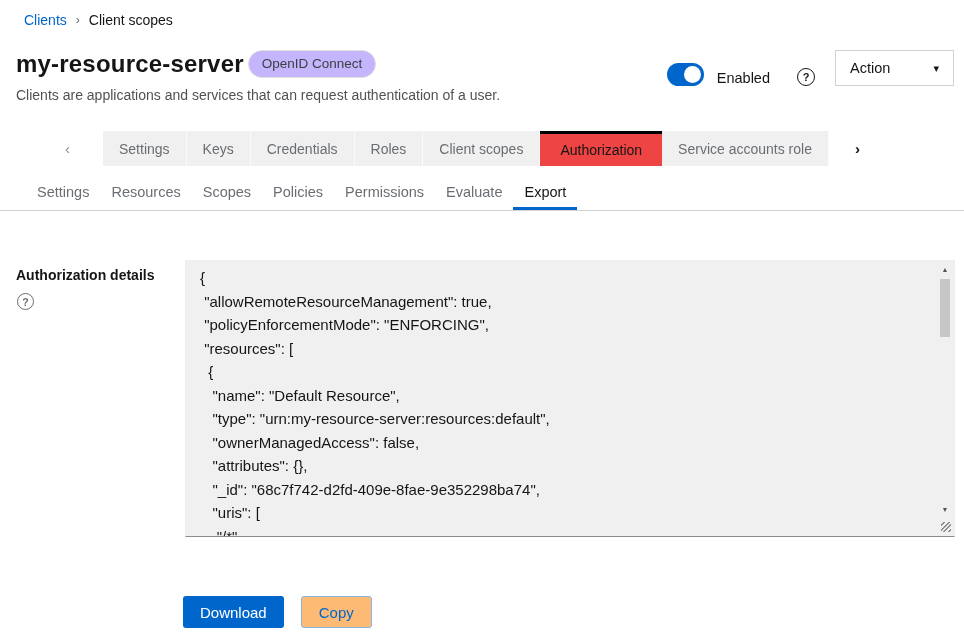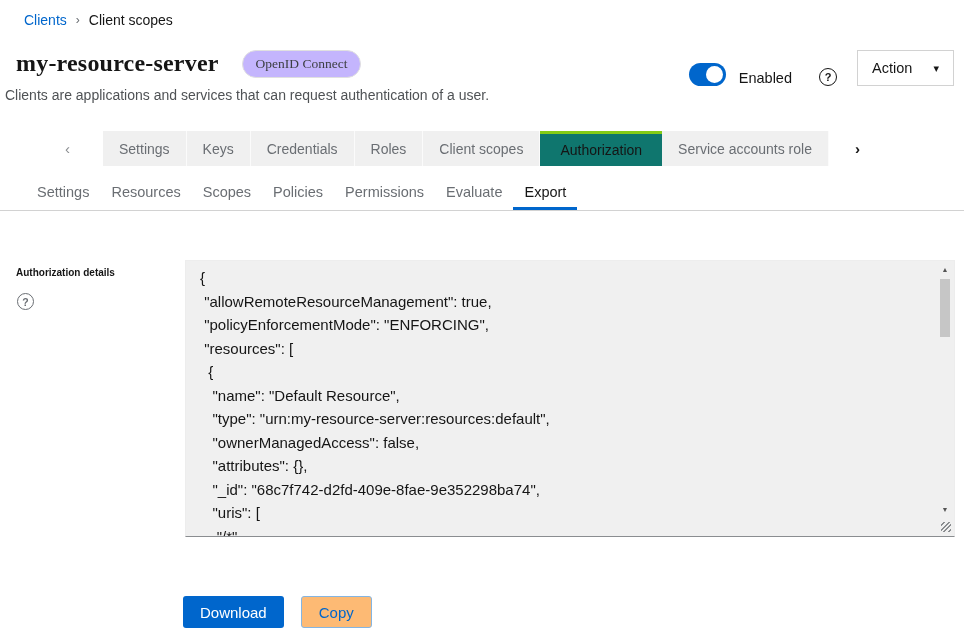--- a/index.html
+++ b/index.html
@@ -7,48 +7,48 @@
   .abs { position:absolute; }
 
   
   .breadcrumb { left:16px; top:12px; font-size:14px; display:flex; align-items:center; gap:9px; }
   .crumb-link { color:#0066cc; text-decoration:none; cursor:pointer;margin-left:8px; }
   .crumb-sep { color:#6a6e73; font-size:12px; }
   .crumb-current { color:#151515; }
 
   
   .header-row { left:16px; top:50px; right:10px; display:flex; align-items:flex-start; }
-  .title-group { display:flex; align-items:center; gap:23px;font-family:Liberation Serif, serif; }
+  .title-group { display:flex; align-items:center; gap:4px; }
   .page-title { font-size:24px; font-weight:600; letter-spacing:0.2px; color:#151515; }
   .badge { font-size:13.5px; color:#3c3f42; background:#c4b5fd; border:1px solid #e0e0e0; border-radius:14px; padding:4px 13px; line-height:1.3; }
   .header-controls { margin-left:auto; display:flex; align-items:flex-end; }
   .toggle { width:37px; height:23px; border-radius:12px; background:#0066cc; position:relative; cursor:pointer; }
   .toggle-knob { position:absolute; right:3px; top:3px; width:17px; height:17px; background:#fff; border-radius:50%; }
   .enabled-label { font-size:14.5px; margin-left:13px; color:#151515; }
   .help-circle { width:18px; height:18px; border:1.6px solid #151515; border-radius:50%; display:flex; align-items:center; justify-content:center; font-size:11px; font-weight:bold; color:#151515; margin-left:27px; cursor:pointer; }
-  .action-dd { margin-left:20px; width:97px; height:36px; background:#fff; border:1px solid #d2d2d2; display:flex; align-items:center; padding:0 14px; cursor:pointer; }
+  .action-dd { margin-left:20px; width:119px; height:36px; background:#fff; border:1px solid #d2d2d2; display:flex; align-items:center; padding:0 14px; cursor:pointer; }
   .action-label { font-size:14.5px; color:#151515; }
   .action-caret { margin-left:auto; font-size:11px; color:#151515; }
-  .subtitle { left:5px; top:87px; font-size:14px; color:#4f5255; }
+  .subtitle { left:16px; top:87px; font-size:14px; color:#4f5255; }
 
   
   .tabbar { left:0; right:0; top:131px; height:35px; display:flex; align-items:stretch; }
   .tab-scroll-left { width:103px; display:flex; align-items:center; justify-content:center; padding-left:32px; color:#8a8d90; font-size:15px; cursor:default; }
   .tab-scroll-right { flex:1; display:flex; align-items:center; padding-left:26px; color:#151515; font-weight:bold; font-size:15px; cursor:pointer; }
   .tab { background:#f0f0f0; color:#6a6e73; font-size:14px; display:flex; align-items:center; padding:0 16px; border-right:1px solid #fbfbfb; cursor:pointer; white-space:nowrap; }
-  .tab.active { background:#0f766e; color:#151515; border-top:3px solid #84cc16; border-right:none; padding:0 20px; }
+  .tab.active { background:#ef4444; color:#151515; border-top:3px solid #000000; border-right:none; padding:0 20px; }
   .tab.truncated { max-width:169px; overflow:hidden; }
 
   
   .subtabs { left:0; right:0; top:176px; height:35px; display:flex; padding-left:26px; border-bottom:1px solid #d2d2d2; }
   .subtab { font-size:14.5px; color:#6a6e73; padding:8px 11px; cursor:pointer; white-space:nowrap; }
   .subtab.active { color:#151515; border-bottom:3px solid #0066cc; }
 
   
-  .form-label { left:16px; top:267px; font-size:10px; font-weight:bold; color:#151515; }
+  .form-label { left:16px; top:267px; font-size:14px; font-weight:bold; color:#151515; }
   .form-help { left:17px; top:293px; width:17px; height:17px; border:1.5px solid #6a6e73; border-radius:50%; display:flex; align-items:center; justify-content:center; font-size:10.5px; font-weight:bold; color:#6a6e73; cursor:pointer; }
 
   .textarea-box { left:185px; top:260px; width:770px; height:277px; background:#f0f0f0; border:1px solid #ededed; border-bottom:1px solid #8a8d90; overflow:hidden; cursor:text; }
   .json-pre { font-family:"Liberation Sans", sans-serif; font-size:15px; line-height:23.5px; color:#151515; white-space:pre; padding:5px 30px 0 14px; overflow:hidden; height:100%; }
 
   
   .sb-track { position:absolute; top:1px; right:1px; bottom:1px; width:16px; background:#f0f0f0; }
   .sb-up { position:absolute; top:4px; left:0; right:0; text-align:center; font-size:7px; color:#555; cursor:pointer; }
   .sb-thumb { position:absolute; top:17px; left:3px; width:10px; height:58px; background:#c6c6c6; cursor:pointer; }
   .sb-down { position:absolute; bottom:22px; left:0; right:0; text-align:center; font-size:7px; color:#555; cursor:pointer; }

